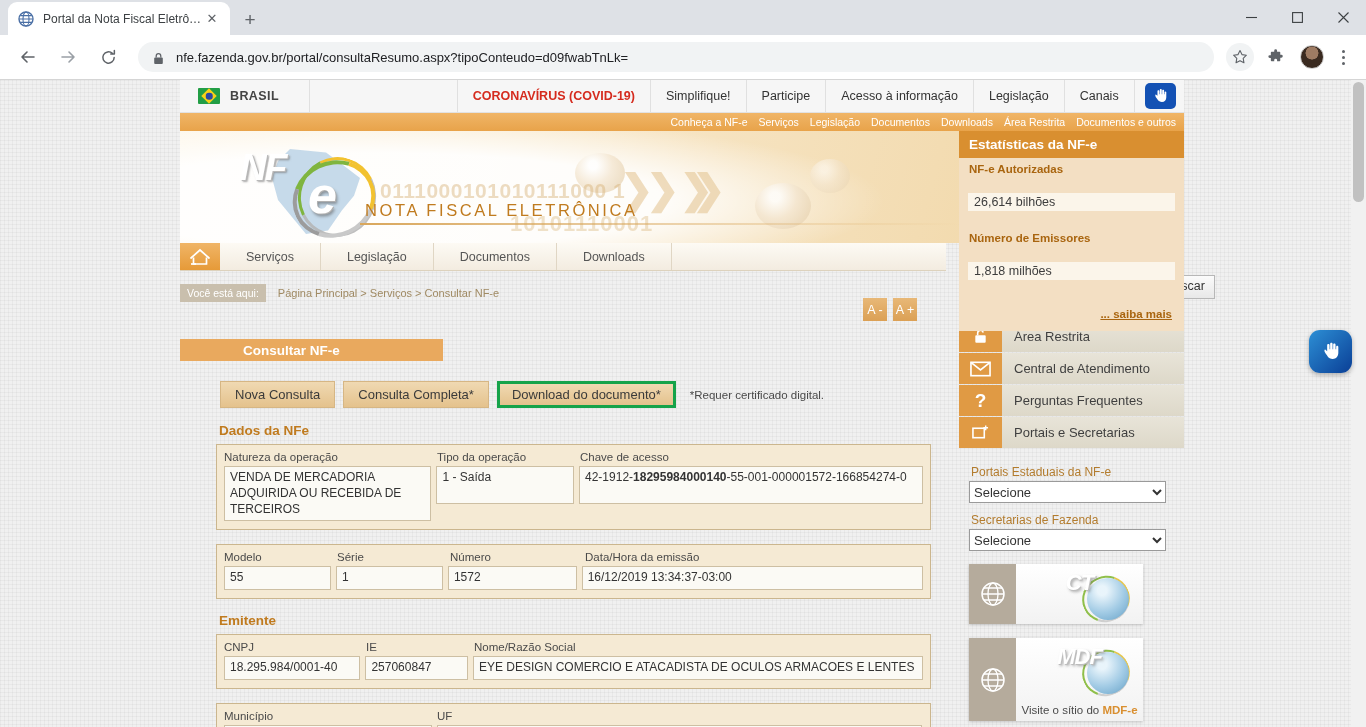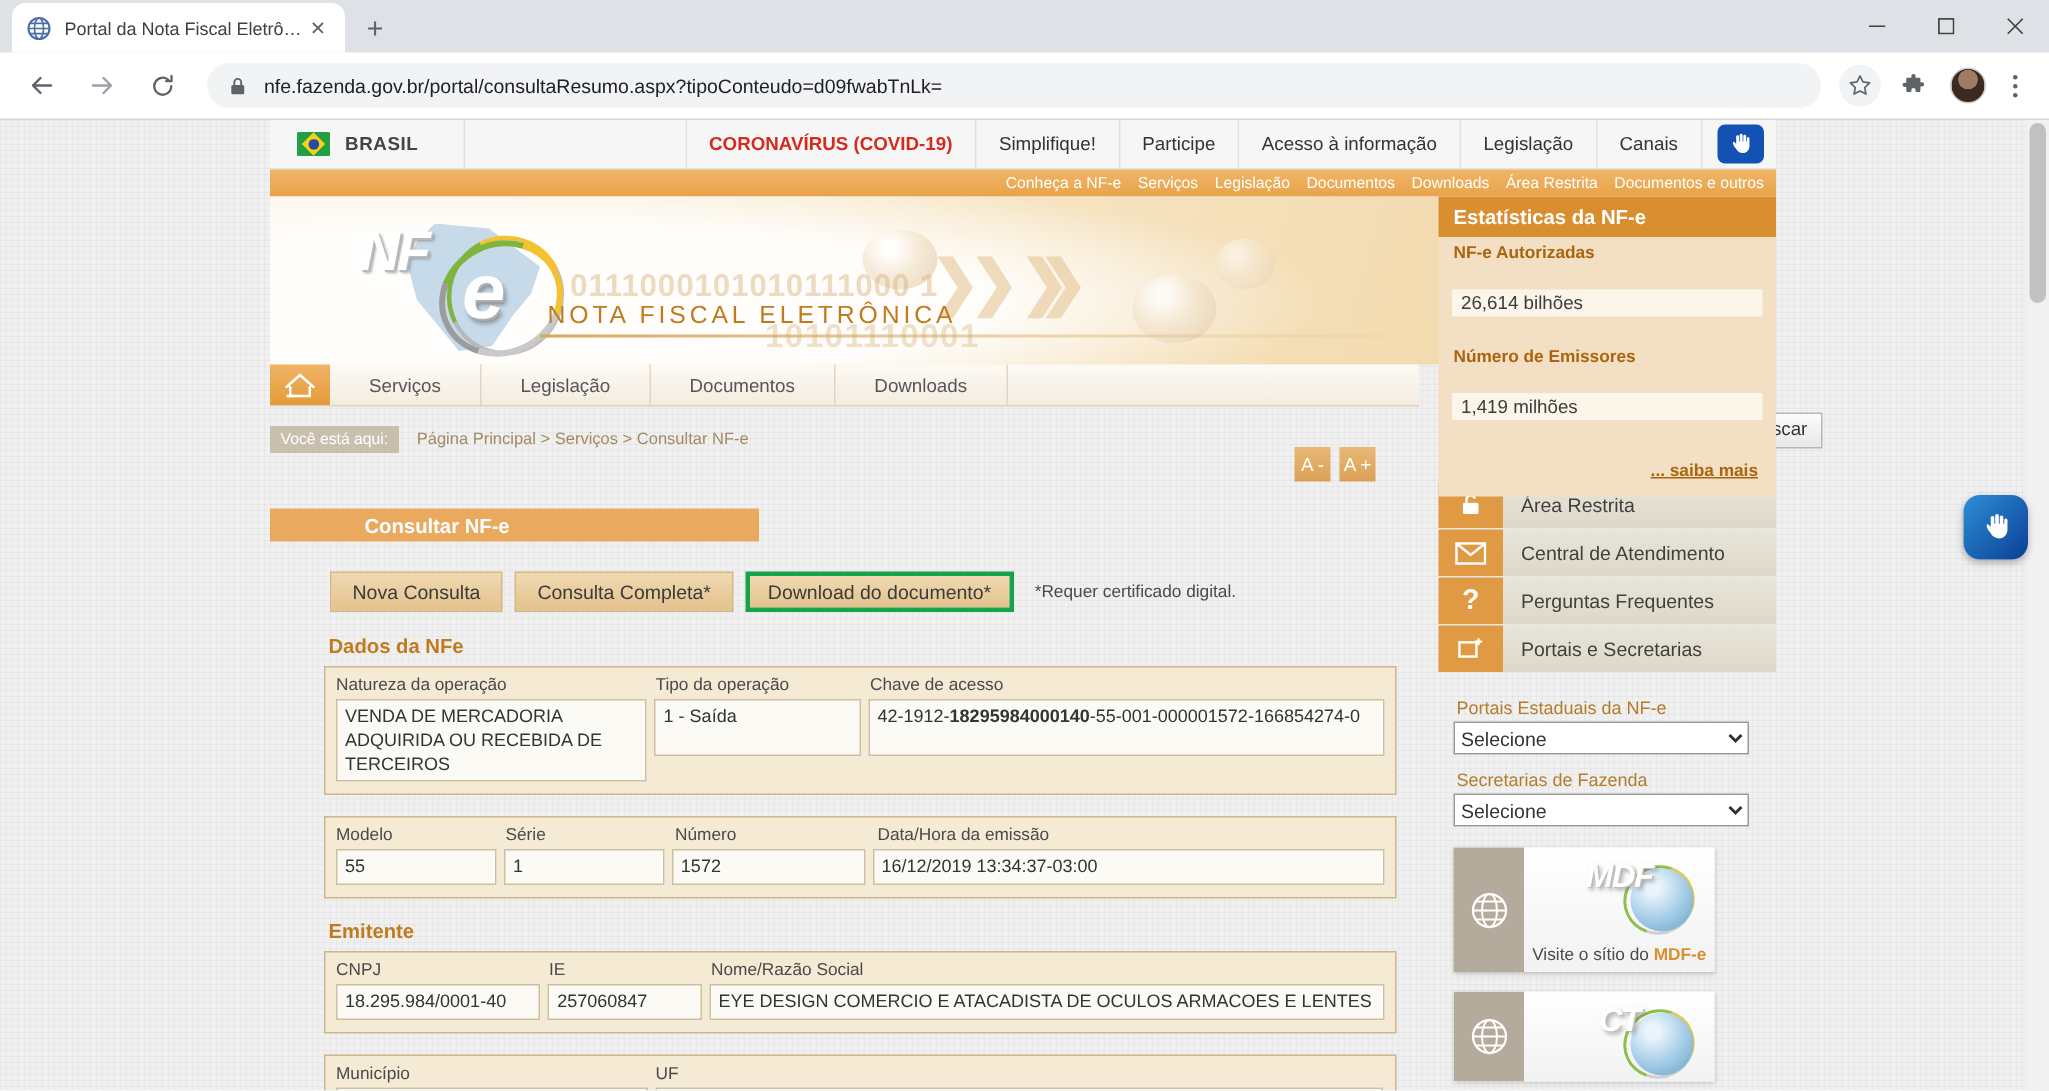--- a/index.html
+++ b/index.html
@@ -218,21 +218,21 @@
   }
   .crumb-path { font-size:11px; color:#a08a63; margin-left:12px; }
   .fs-btn {
     width:24px; height:23px; background:linear-gradient(to bottom,#e8b877,#dba055);
     color:#fff; font-size:12.5px; display:flex; align-items:center; justify-content:center;
     border:1px solid #cf9murky;
   }
 
   
   .sect-title {
-    position:absolute; left:0; top:226px; width:326px; height:22px;
+    position:absolute; left:0; top:226px; width:263px; height:22px;
     background:#e9a95e; color:#fff; font-size:13.5px; font-weight:bold;
     display:flex; align-items:center; padding-left:63px;
   }
 
   
   .btnrow { position:absolute; left:40px; top:268px; display:flex; align-items:center; gap:0; }
   .btn {
     background:linear-gradient(to bottom,#f0d9b2,#e4c28d);
     border:1px solid #d6b684; font-size:13px; color:#3a3a3a;
     padding:5px 14px; margin-right:8px; white-space:nowrap;
@@ -468,21 +468,21 @@
       </div>
       <div class="banner-underline"></div>
       <div class="banner-title">NOTA FISCAL ELETRÔNICA</div>
     </div>
 
     <div class="stats">
       <div class="stats-hd">Estatísticas da NF-e</div>
       <div class="stats-lbl">NF-e Autorizadas</div>
       <div class="stats-val">26,614 bilhões</div>
       <div class="stats-lbl">Número de Emissores</div>
-      <div class="stats-val">1,419 milhões</div>
+      <div class="stats-val">1,818 milhões</div>
       <div class="stats-more">
         <a>... saiba mais</a>
       </div>
     </div>
 
     <div class="mainnav">
       <div class="nav-home">
         <svg width="22" height="20" viewBox="0 0 22 20">
             <path d="M2 11L11 3l9 8" fill="none" stroke="#fff" stroke-width="1.7" stroke-linecap="round"></path>
             <path d="M4.5 10.5V17h13v-6.5" fill="none" stroke="#fff" stroke-width="1.7"></path>
@@ -616,50 +616,50 @@
         <div class="sb-sel-lbl">Portais Estaduais da NF-e</div>
         <select class="sb-select">
           <option>Selecione</option>
         </select>
         <div class="sb-sel-lbl">Secretarias de Fazenda</div>
         <select class="sb-select">
           <option>Selecione</option>
         </select>
       </div>
 
+      <div class="promo" style="height:60px;overflow:hidden;margin-top:13px;">
+        <div class="promo-ico">
+          <svg width="28" height="28" viewBox="0 0 28 28">
+              <circle cx="14" cy="14" r="11" fill="none" stroke="#fff" stroke-width="1.5"></circle>
+              <ellipse cx="14" cy="14" rx="5" ry="11" fill="none" stroke="#fff" stroke-width="1.3"></ellipse>
+              <path d="M3 14h22M5 8h18M5 20h18" stroke="#fff" stroke-width="1.3" fill="none"></path>
+            </svg>
+        </div>
+        <div class="promo-body">
+          <div class="promo-ring"></div>
+          <div class="promo-globe"></div>
+          <div class="promo-logo">CT</div>
+        </div>
+      </div>
+
       <div class="promo">
         <div class="promo-ico">
           <svg width="28" height="28" viewBox="0 0 28 28">
               <circle cx="14" cy="14" r="11" fill="none" stroke="#fff" stroke-width="1.5"></circle>
               <ellipse cx="14" cy="14" rx="5" ry="11" fill="none" stroke="#fff" stroke-width="1.3"></ellipse>
               <path d="M3 14h22M5 8h18M5 20h18" stroke="#fff" stroke-width="1.3" fill="none"></path>
             </svg>
         </div>
         <div class="promo-body">
           <div class="promo-ring"></div>
           <div class="promo-globe"></div>
           <div class="promo-logo">MDF</div>
           <div class="promo-cap"><span style="color:#4a4a4a;font-weight:normal;">Visite o sítio do </span><span>MDF-e</span></div>
         </div>
       </div>
-
-      <div class="promo" style="height:60px;overflow:hidden;margin-top:13px;">
-        <div class="promo-ico">
-          <svg width="28" height="28" viewBox="0 0 28 28">
-              <circle cx="14" cy="14" r="11" fill="none" stroke="#fff" stroke-width="1.5"></circle>
-              <ellipse cx="14" cy="14" rx="5" ry="11" fill="none" stroke="#fff" stroke-width="1.3"></ellipse>
-              <path d="M3 14h22M5 8h18M5 20h18" stroke="#fff" stroke-width="1.3" fill="none"></path>
-            </svg>
-        </div>
-        <div class="promo-body">
-          <div class="promo-ring"></div>
-          <div class="promo-globe"></div>
-          <div class="promo-logo">CT</div>
-        </div>
-      </div>
     </div>
 
   </div>
 
   <div class="libras-float">
     <svg width="24" height="24" viewBox="0 0 20 20">
         <path d="M6.5 12.5c-.9-1-2-2.6-2-3.8 0-.6.5-.9.9-.6l1.4 1.2V4.3c0-.55.45-1 1-1s1 .45 1 1v3.4h.5V3.2c0-.55.45-1 1-1s1 .45 1 1v4.5h.5V4c0-.55.45-1 1-1s1 .45 1 1v3.7h.5V5.6c0-.5.4-.9.9-.9s.9.4.9.9v5.1c0 3-1.9 5.1-4.6 5.1-2 0-3.4-.9-4.4-2.3z" fill="#fff"></path>
       </svg>
   </div>
 

